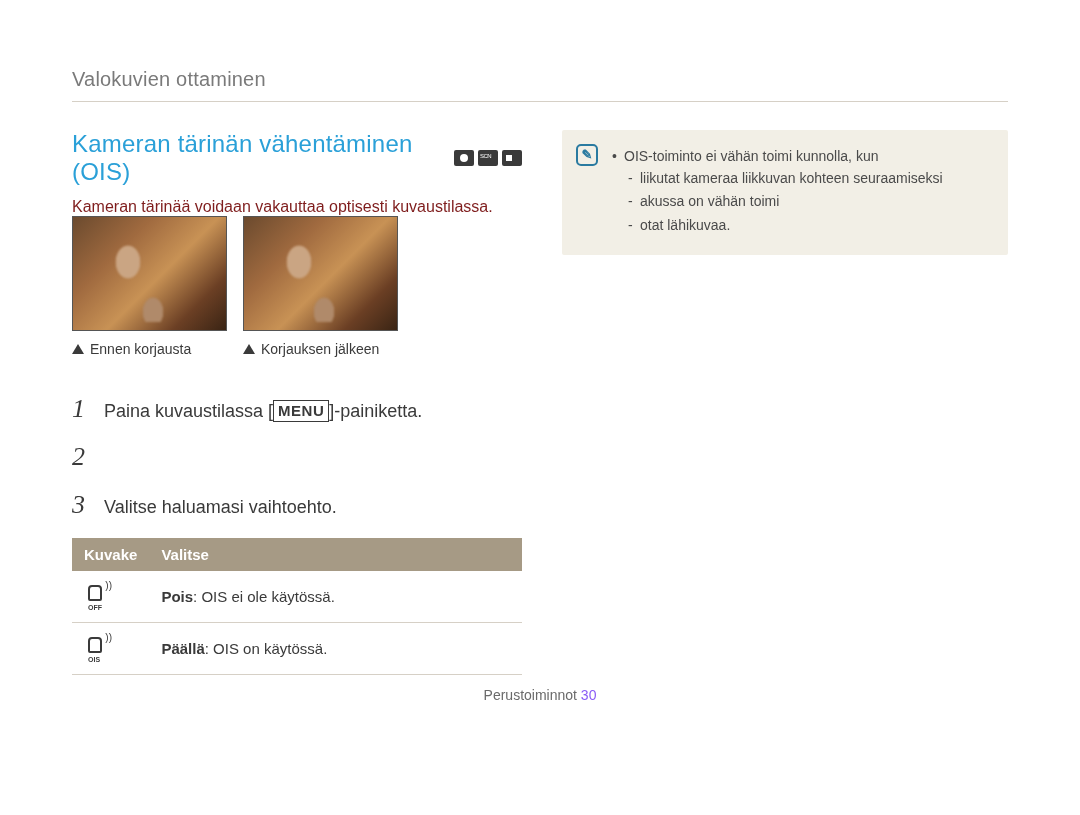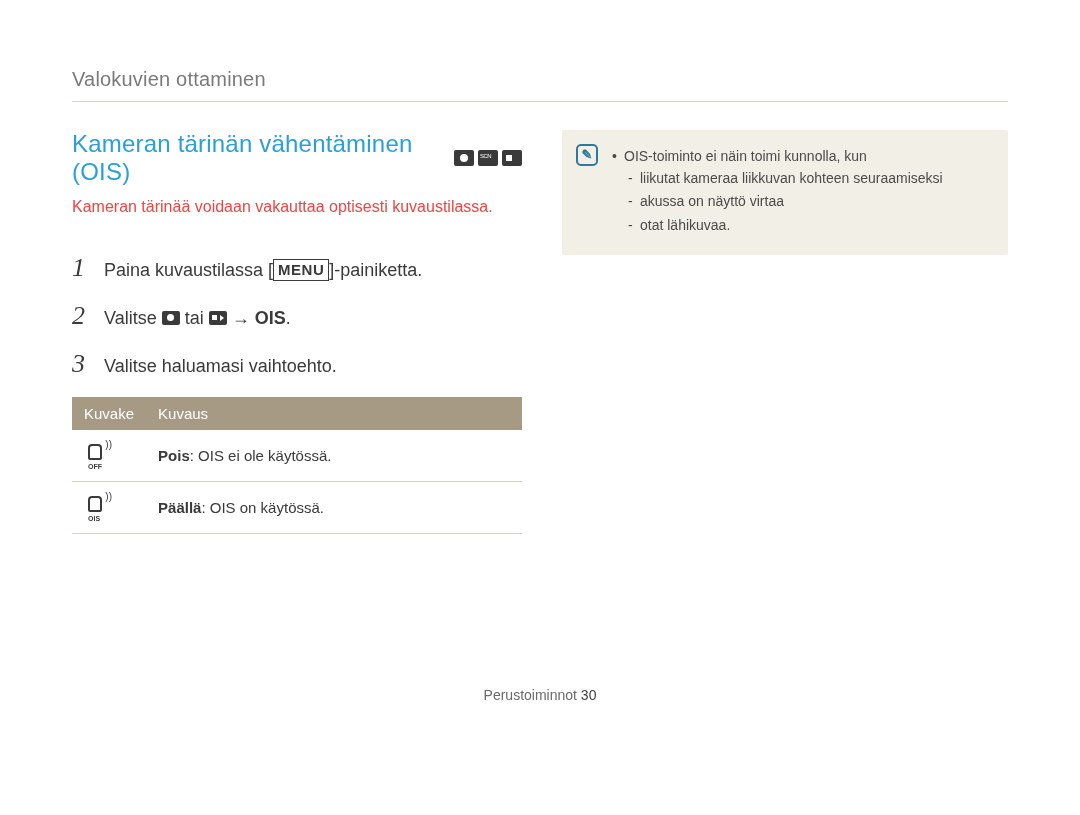--- a/index.html
+++ b/index.html
@@ -11,55 +11,55 @@
   .left { width: 450px; }
   .right { flex: 1; }
   .title-row { display: flex; align-items: center; gap: 28px; margin-bottom: 12px; }
   .title { font-size: 24px; font-weight: 400; color: #2aa0d8; letter-spacing: 0.2px; }
   .mode-icons { display: flex; gap: 4px; }
   .mode-icon { width: 20px; height: 16px; background: #3a3a3a; border-radius: 2px; position: relative; }
   .mode-icon::after { content: ""; position: absolute; background: #fff; }
   .mode-icon.camera::after { width: 8px; height: 8px; border-radius: 50%; left: 6px; top: 4px; }
   .mode-icon.scn::after { content: "SCN"; font-size: 6px; color: #fff; left: 2px; top: 3px; background: none; width: auto; height: auto; letter-spacing: -0.5px; }
   .mode-icon.video::after { width: 6px; height: 6px; left: 4px; top: 5px; }
-  .subtitle { font-size: 16px; color: #ef4444; }
+  .subtitle { font-size: 16px; color: #7f1d1d; }
   .photos { display: flex; gap: 16px; }
   .photo-block { width: 155px; }
   .photo { width: 155px; height: 115px; background: linear-gradient(135deg, #6b4a2e 0%, #a06a3f 30%, #c89255 55%, #6b3f24 80%, #3a2414 100%); border: 1px solid #555; display:block; position: relative; overflow: hidden; }
   .photo::before { content:""; position:absolute; left:20px; top:15px; width:70px; height:90px; background: radial-gradient(ellipse 30px 40px at 35px 30px, #caa583 40%, transparent 42%), radial-gradient(ellipse 25px 35px at 60px 80px, #b08a6a 40%, transparent 42%); filter: blur(1px);}
   .caption-row { display: flex; align-items: center; gap: 6px; font-size: 14px; color: #3a3a3a; margin-top: 10px; }
   .tri { width: 0; height: 0; border-left: 6px solid transparent; border-right: 6px solid transparent; border-bottom: 10px solid #3a3a3a; }
   .steps { list-style: none; margin-top: 34px; }
   .steps li { display: flex; align-items: baseline; gap: 14px; font-size: 18px; color: #3a3a3a; margin-bottom: 18px; }
   .step-num { font-style: italic; font-size: 26px; font-weight: 400; color: #3a3a3a; font-family: Georgia, 'Times New Roman', serif; min-width: 18px; }
   .step-text { font-size: 18px; line-height: 1.3; }
   .menu-box { display: inline-block; border: 1.5px solid #3a3a3a; padding: 0 4px; font-weight: 700; font-size: 15px; vertical-align: 1px; letter-spacing: 0.5px; margin-top: 9px; }
   .small-icon { display: inline-block; width: 18px; height: 14px; background: #3a3a3a; border-radius: 2px; vertical-align: -1px; position: relative; }
   .small-icon.cam::after { content:""; position:absolute; width:7px; height:7px; border-radius:50%; background:#fff; left:5px; top:3px;}
   .small-icon.vid::after { content:""; position:absolute; width:5px; height:5px; background:#fff; left:3px; top:4px;}
   .small-icon.vid::before { content:""; position:absolute; right:3px; top:4px; width:0; height:0; border-top:3px solid transparent; border-bottom:3px solid transparent; border-left:4px solid #fff;}
   .arrow { font-family: Arial; }
   .bold { font-weight: 700; }
   .opt-table { width: 100%; border-collapse: collapse; margin-top: 8px; font-size: 15px; }
-  .opt-table th { background: #a69a85; color: #fff; font-weight: 400; text-align: left; padding: 8px 12px; font-size: 15px; }
+  .opt-table th { background: #a69a85; color: #fff; font-weight: 700; text-align: left; padding: 8px 12px; font-size: 15px; }
   .opt-table th:first-child { width: 68px; }
   .opt-table td { padding: 12px 12px; border-bottom: 1px solid #d6d0c6; vertical-align: middle; }
   .ois-icon { width: 26px; height: 24px; position: relative; display: inline-block; }
   .ois-icon .hand { position:absolute; left:4px; top:2px; width:14px; height:16px; border:2px solid #3a3a3a; border-radius:4px 4px 2px 2px; background:#fff;}
   .ois-icon .waves { position:absolute; right:-2px; top:0; font-size:10px; line-height:6px; color:#3a3a3a;}
   .ois-icon .sub { position:absolute; left:4px; bottom:-4px; font-size:7px; font-weight:700; color:#3a3a3a;}
   .note-box { background: #f2efe6; padding: 16px 18px 16px 50px; font-size: 14px; color: #4a4a4a; line-height: 1.55; position: relative; border-radius: 2px; }
   .note-box .note-icon { position: absolute; left: 14px; top: 14px; width: 22px; height: 22px; border: 2px solid #2a7aa0; border-radius: 5px; display: flex; align-items: center; justify-content: center; color: #2a7aa0; font-size: 13px; font-weight: 700; }
   .note-box ul { list-style: none; }
   .note-box ul > li { position: relative; padding-left: 12px; margin-bottom: 2px; }
   .note-box ul > li::before { content: "•"; position: absolute; left: 0; top: 0; }
   .note-box ul ul > li::before { content: "-"; }
   .note-box ul ul > li { padding-left: 12px; margin-left: 4px; }
   .footer { position: absolute; bottom: 26px; left: 0; right: 0; text-align: center; font-size: 14px; color: #6a6a6a; }
-  .footer .pg { color: #404040; }
+  .footer .pg { color: #8b5cf6; }
 </style>
 </head>
 <body>
 
 <div class="page">
   <div class="breadcrumb">Valokuvien ottaminen</div>
   <hr class="hr-top">
 
   <div class="cols">
 
@@ -67,45 +67,58 @@
       <div class="title-row">
         <h1 class="title">Kameran tärinän vähentäminen (OIS)</h1>
         <span class="mode-icons">
           <span class="mode-icon camera"></span>
           <span class="mode-icon scn"></span>
           <span class="mode-icon video"></span>
         </span>
       </div>
       <p class="subtitle">Kameran tärinää voidaan vakauttaa optisesti kuvaustilassa.</p>
 
+      <div class="photos">
+        <div class="photo-block">
+          <span class="photo"></span>
+          <div class="caption-row">
+            <span class="tri"></span>
+            <span>Ennen korjausta</span>
+          </div>
+        </div>
+        <div class="photo-block">
+          <span class="photo"></span>
+          <div class="caption-row">
+            <span class="tri"></span>
+            <span>Korjauksen jälkeen</span>
+          </div>
+        </div>
+      </div>
 
       <ol class="steps">
         <li>
           <span class="step-num">1</span>
           <span class="step-text">
             <span>Paina kuvaustilassa [</span><span class="menu-box">MENU</span><span>]-painiketta.</span>
           </span>
         </li>
         <li>
           <span class="step-num">2</span>
-          <span class="step-text">
-            <span>Valitse </span><span class="small-icon cam"></span><span> tai </span><span class="small-icon vid"></span><span class="arrow"> → </span><span class="bold">OIS</span><span>.</span>
-          </span>
         </li>
         <li>
           <span class="step-num">3</span>
           <span class="step-text">Valitse haluamasi vaihtoehto.</span>
         </li>
       </ol>
 
       <table class="opt-table">
         <thead>
           <tr>
             <th>Kuvake</th>
-            <th>Kuvaus</th>
+            <th>Valitse</th>
           </tr>
         </thead>
         <tbody>
           <tr>
             <td>
               <span class="ois-icon">
                 <span class="hand"></span><span class="waves">))</span>
                 <span class="sub">OFF</span>
               </span>
             </td>
@@ -126,24 +139,24 @@
           </tr>
         </tbody>
       </table>
     </div>
 
     <div class="right">
       <div class="note-box">
         <span class="note-icon">✎</span>
         <ul>
           <li>
-            <span>OIS-toiminto ei näin toimi kunnolla, kun</span>
+            <span>OIS-toiminto ei vähän toimi kunnolla, kun</span>
             <ul>
               <li>liikutat kameraa liikkuvan kohteen seuraamiseksi</li>
-              <li>akussa on näyttö virtaa</li>
+              <li>akussa on vähän toimi</li>
               <li>otat lähikuvaa.</li>
             </ul>
           </li>
         </ul>
       </div>
     </div>
 
   </div>
 
   <div class="footer">

